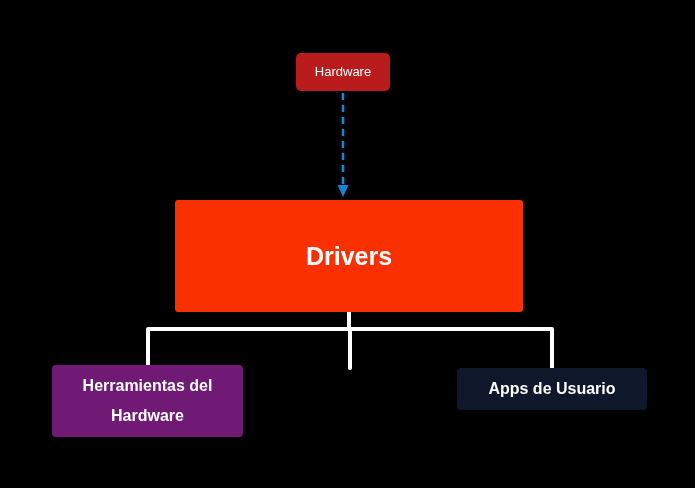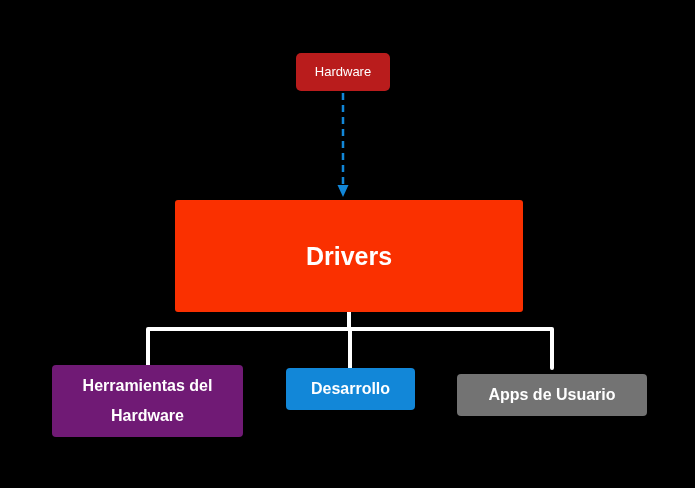--- a/index.html
+++ b/index.html
@@ -94,21 +94,18 @@
 
   <div class="node" id="node-drivers" style="background-color: rgb(250, 48, 0);">
     <span>Drivers</span>
   </div>
 
   <div class="node" id="node-herramientas" style="background-color: #701a75; gap: 8px;">
     <span>Herramientas del</span>
     <span>Hardware</span>
   </div>
 
-  <div class="node" id="node-desarrollo" style="background-color: rgb(18, 135, 216);">
-    <span>Desarrollo</span>
-  </div>
 
-  <div class="node" id="node-apps" style="background-color: #737373; margin-top: 6px;">
+  <div class="node" id="node-apps" style="background-color: #0f172a;">
     <span>Apps de Usuario</span>
   </div>
 
 </div>
 
 </body></html>

